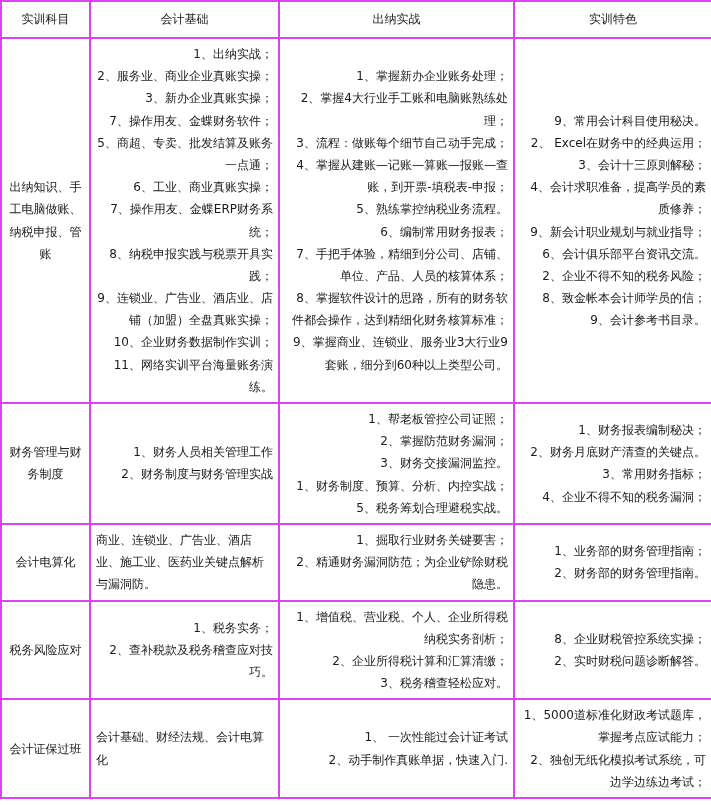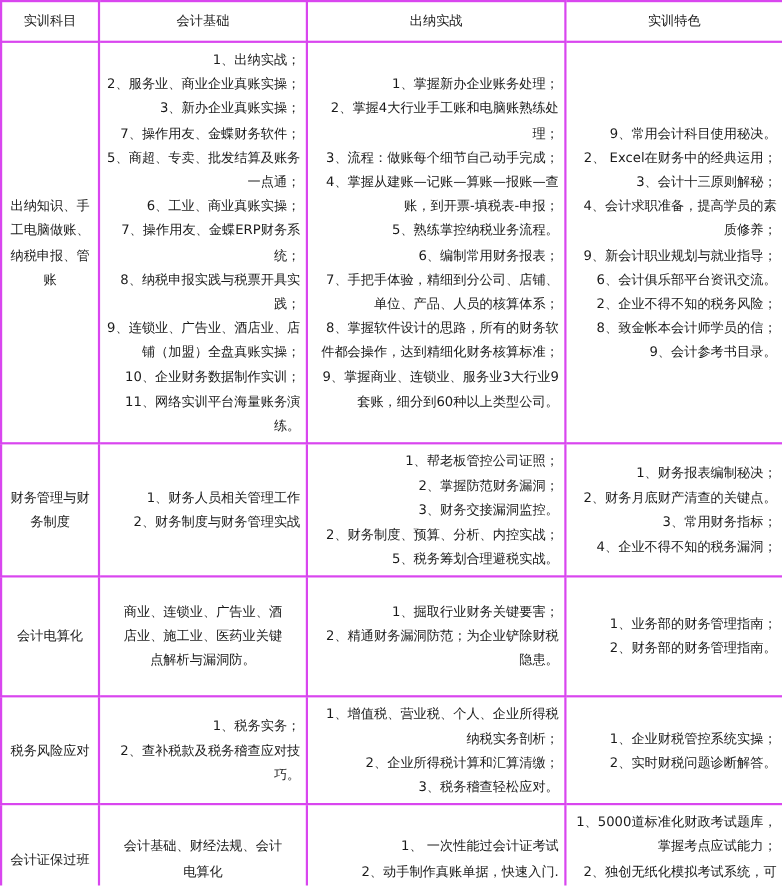--- a/index.html
+++ b/index.html
@@ -57,21 +57,21 @@
     margin: 0;
     padding: 0;
     text-align: right;
   }
   ol.items li {
     margin: 0;
     padding: 0;
     text-indent: 0;
   }
   td.plain-cell { text-align: left; }
-  .plain-text { margin: 16px; text-align: center; }
+  .plain-text { margin: 0; }
 </style>
 </head>
 <body>
 
 <table id="course-table">
   <colgroup>
     <col class="c1">
       <col class="c2">
       <col class="c3">
       <col class="c4">
@@ -135,21 +135,21 @@
           <ol class="items">
             <li>1、财务人员相关管理工作</li>
             <li>2、财务制度与财务管理实战</li>
           </ol>
         </td>
         <td class="list-cell">
           <ol class="items">
             <li>1、帮老板管控公司证照；</li>
             <li>2、掌握防范财务漏洞；</li>
             <li>3、财务交接漏洞监控。</li>
-            <li>2、财务制度、预算、分析、内控实战；</li>
+            <li>1、财务制度、预算、分析、内控实战；</li>
             <li>5、税务筹划合理避税实战。</li>
           </ol>
         </td>
         <td class="list-cell">
           <ol class="items">
             <li>1、财务报表编制秘决；</li>
             <li>2、财务月底财产清查的关键点。</li>
             <li>3、常用财务指标；</li>
             <li>4、企业不得不知的税务漏洞；</li>
           </ol>
@@ -183,21 +183,21 @@
         </td>
         <td class="list-cell">
           <ol class="items">
             <li>1、增值税、营业税、个人、企业所得税纳税实务剖析；</li>
             <li>2、企业所得税计算和汇算清缴；</li>
             <li>3、税务稽查轻松应对。</li>
           </ol>
         </td>
         <td class="list-cell">
           <ol class="items">
-            <li>1、企业财税管控系统实操；</li>
+            <li>8、企业财税管控系统实操；</li>
             <li>2、实时财税问题诊断解答。</li>
           </ol>
         </td>
       </tr>
       <tr>
         <td class="subject-cell">会计证保过班</td>
         <td class="plain-cell">
           <div class="plain-text">会计基础、财经法规、会计电算化</div>
         </td>
         <td class="list-cell">

